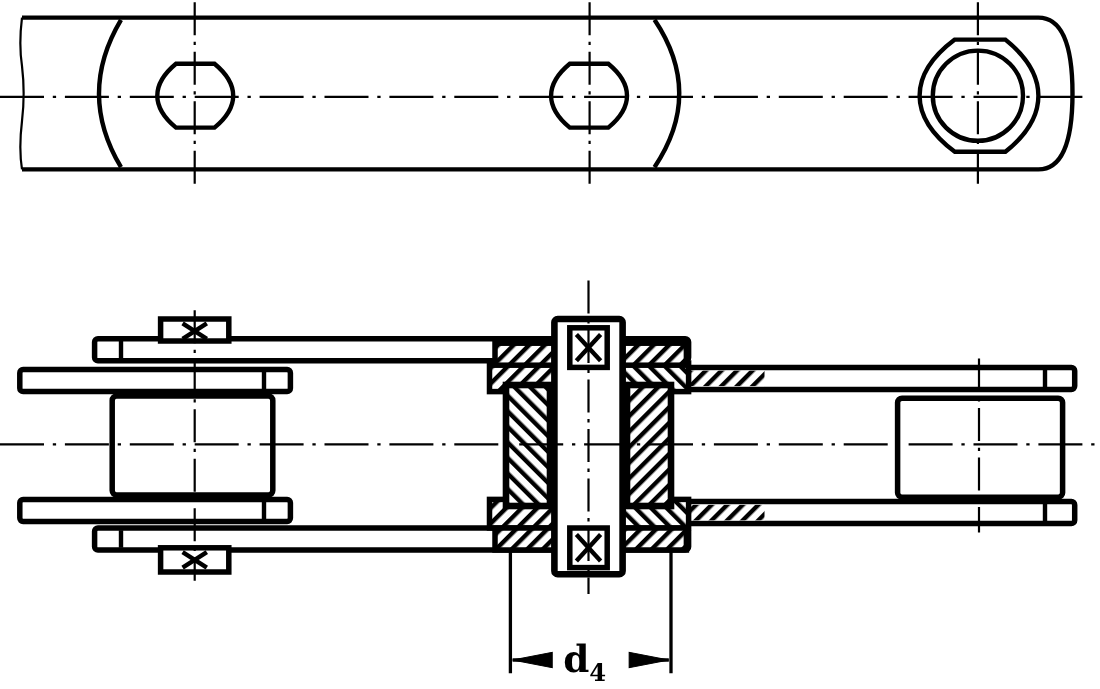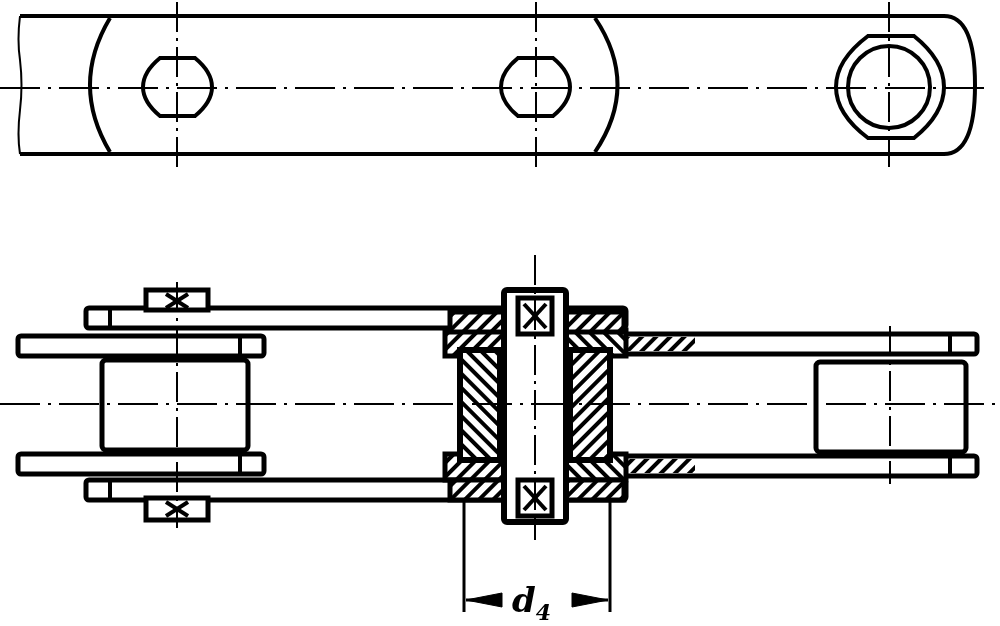--- a/index.html
+++ b/index.html
@@ -1,18 +1,18 @@
 <!DOCTYPE html>
 <html><head>
 <meta charset="utf-8">
 <style>
   html, body { margin: 0; padding: 0; background: #ffffff; }
   body { width: 1000px; height: 626px; overflow: hidden; position: relative; }
   #drawing { position: absolute; left: 0; top: 0; width: 1000px; height: 626px; }
-  .label { position: absolute; font-family: "DejaVu Serif", serif; font-style: italic; font-weight: bold; color: #000; }
+  .label { position: absolute; font-family: "DejaVu Serif", serif; font-weight: bold; color: #000; }
 </style>
 </head>
 <body>
 
 <svg id="drawing" viewBox="0 0 1000 626" xmlns="http://www.w3.org/2000/svg">
   <defs>
     <pattern id="hatch" patternUnits="userSpaceOnUse" width="10" height="10" patternTransform="rotate(45)">
       <rect width="10" height="10" fill="#fff"></rect>
       <rect width="4" height="10" fill="#000"></rect>
     </pattern>

